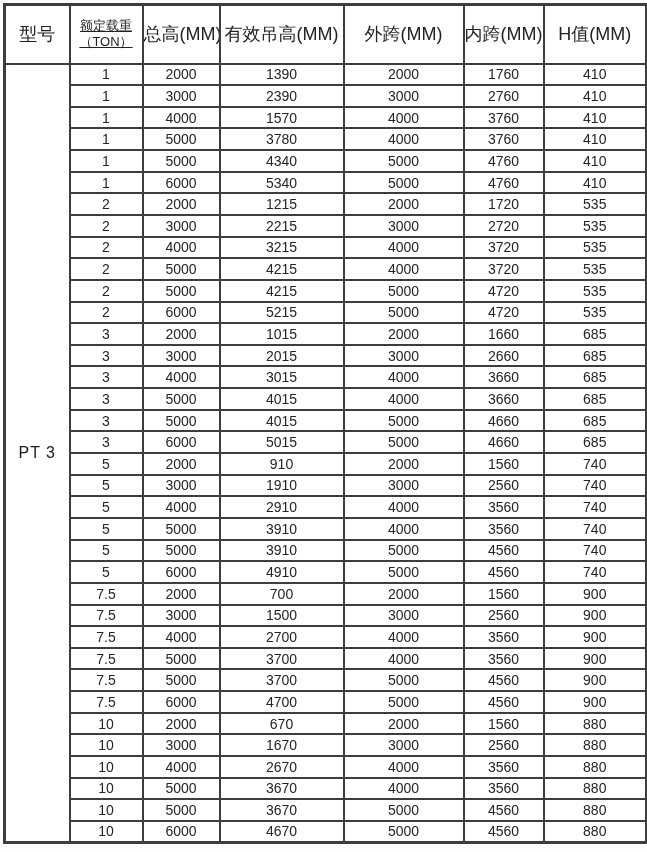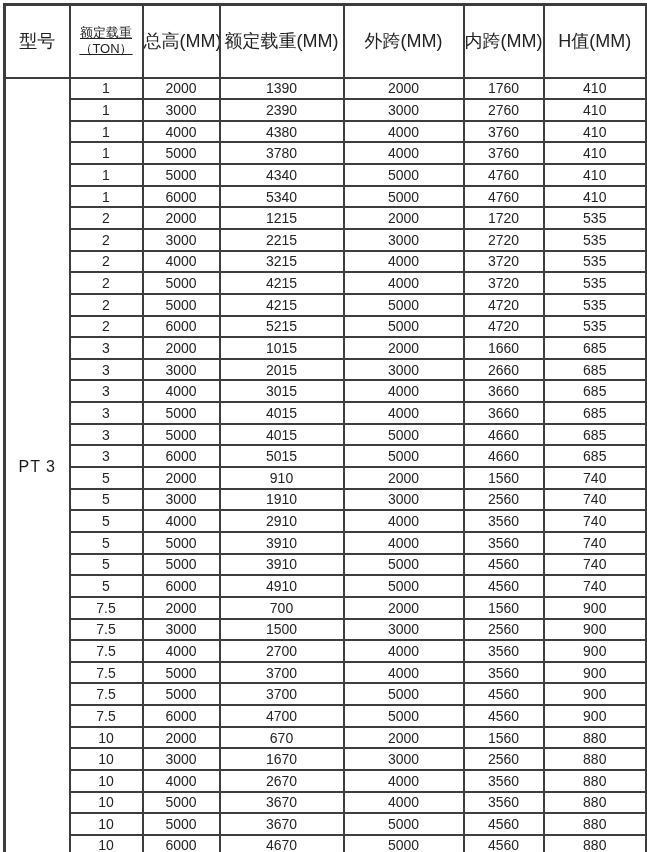--- a/index.html
+++ b/index.html
@@ -22,21 +22,21 @@
     border: 3px solid #3d3d3d;
   }
   table.spec-table th,
   table.spec-table td {
     border: 2px solid #3d3d3d;
     text-align: center;
     vertical-align: middle;
     overflow: hidden;
     white-space: nowrap;
   }
-  thead tr { height: 73px; }
+  thead tr { height: 59px; }
   thead th {
     font-weight: normal;
     font-size: 18px;
     border-bottom-width: 3px;
     background: #ffffff;
   }
   th.model-header { font-size: 18px; }
   th.rated-load-header { font-size: 13px; line-height: 1.25; text-decoration: underline; }
   tbody tr { height: 21.65px; }
   tbody td {
@@ -66,21 +66,21 @@
       <col style="width:103px">
     </colgroup>
     <thead>
       <tr>
         <th class="model-header">型号</th>
         <th class="rated-load-header">
           <div>额定载重</div>
           <div>（TON）</div>
         </th>
         <th>总高(MM)</th>
-        <th>额定载重(MM)</th>
+        <th>有效吊高(MM)</th>
         <th>外跨(MM)</th>
         <th>内跨(MM)</th>
         <th>H值(MM)</th>
       </tr>
     </thead>
     <tbody>
         <tr>
           <td rowspan="36" class="model-cell">PT 3</td>
           <td>1</td>
           <td>2000</td>
@@ -93,21 +93,21 @@
           <td>1</td>
           <td>3000</td>
           <td>2390</td>
           <td>3000</td>
           <td>2760</td>
           <td>410</td>
         </tr>
         <tr>
           <td>1</td>
           <td>4000</td>
-          <td>4380</td>
+          <td>1570</td>
           <td>4000</td>
           <td>3760</td>
           <td>410</td>
         </tr>
         <tr>
           <td>1</td>
           <td>5000</td>
           <td>3780</td>
           <td>4000</td>
           <td>3760</td>

